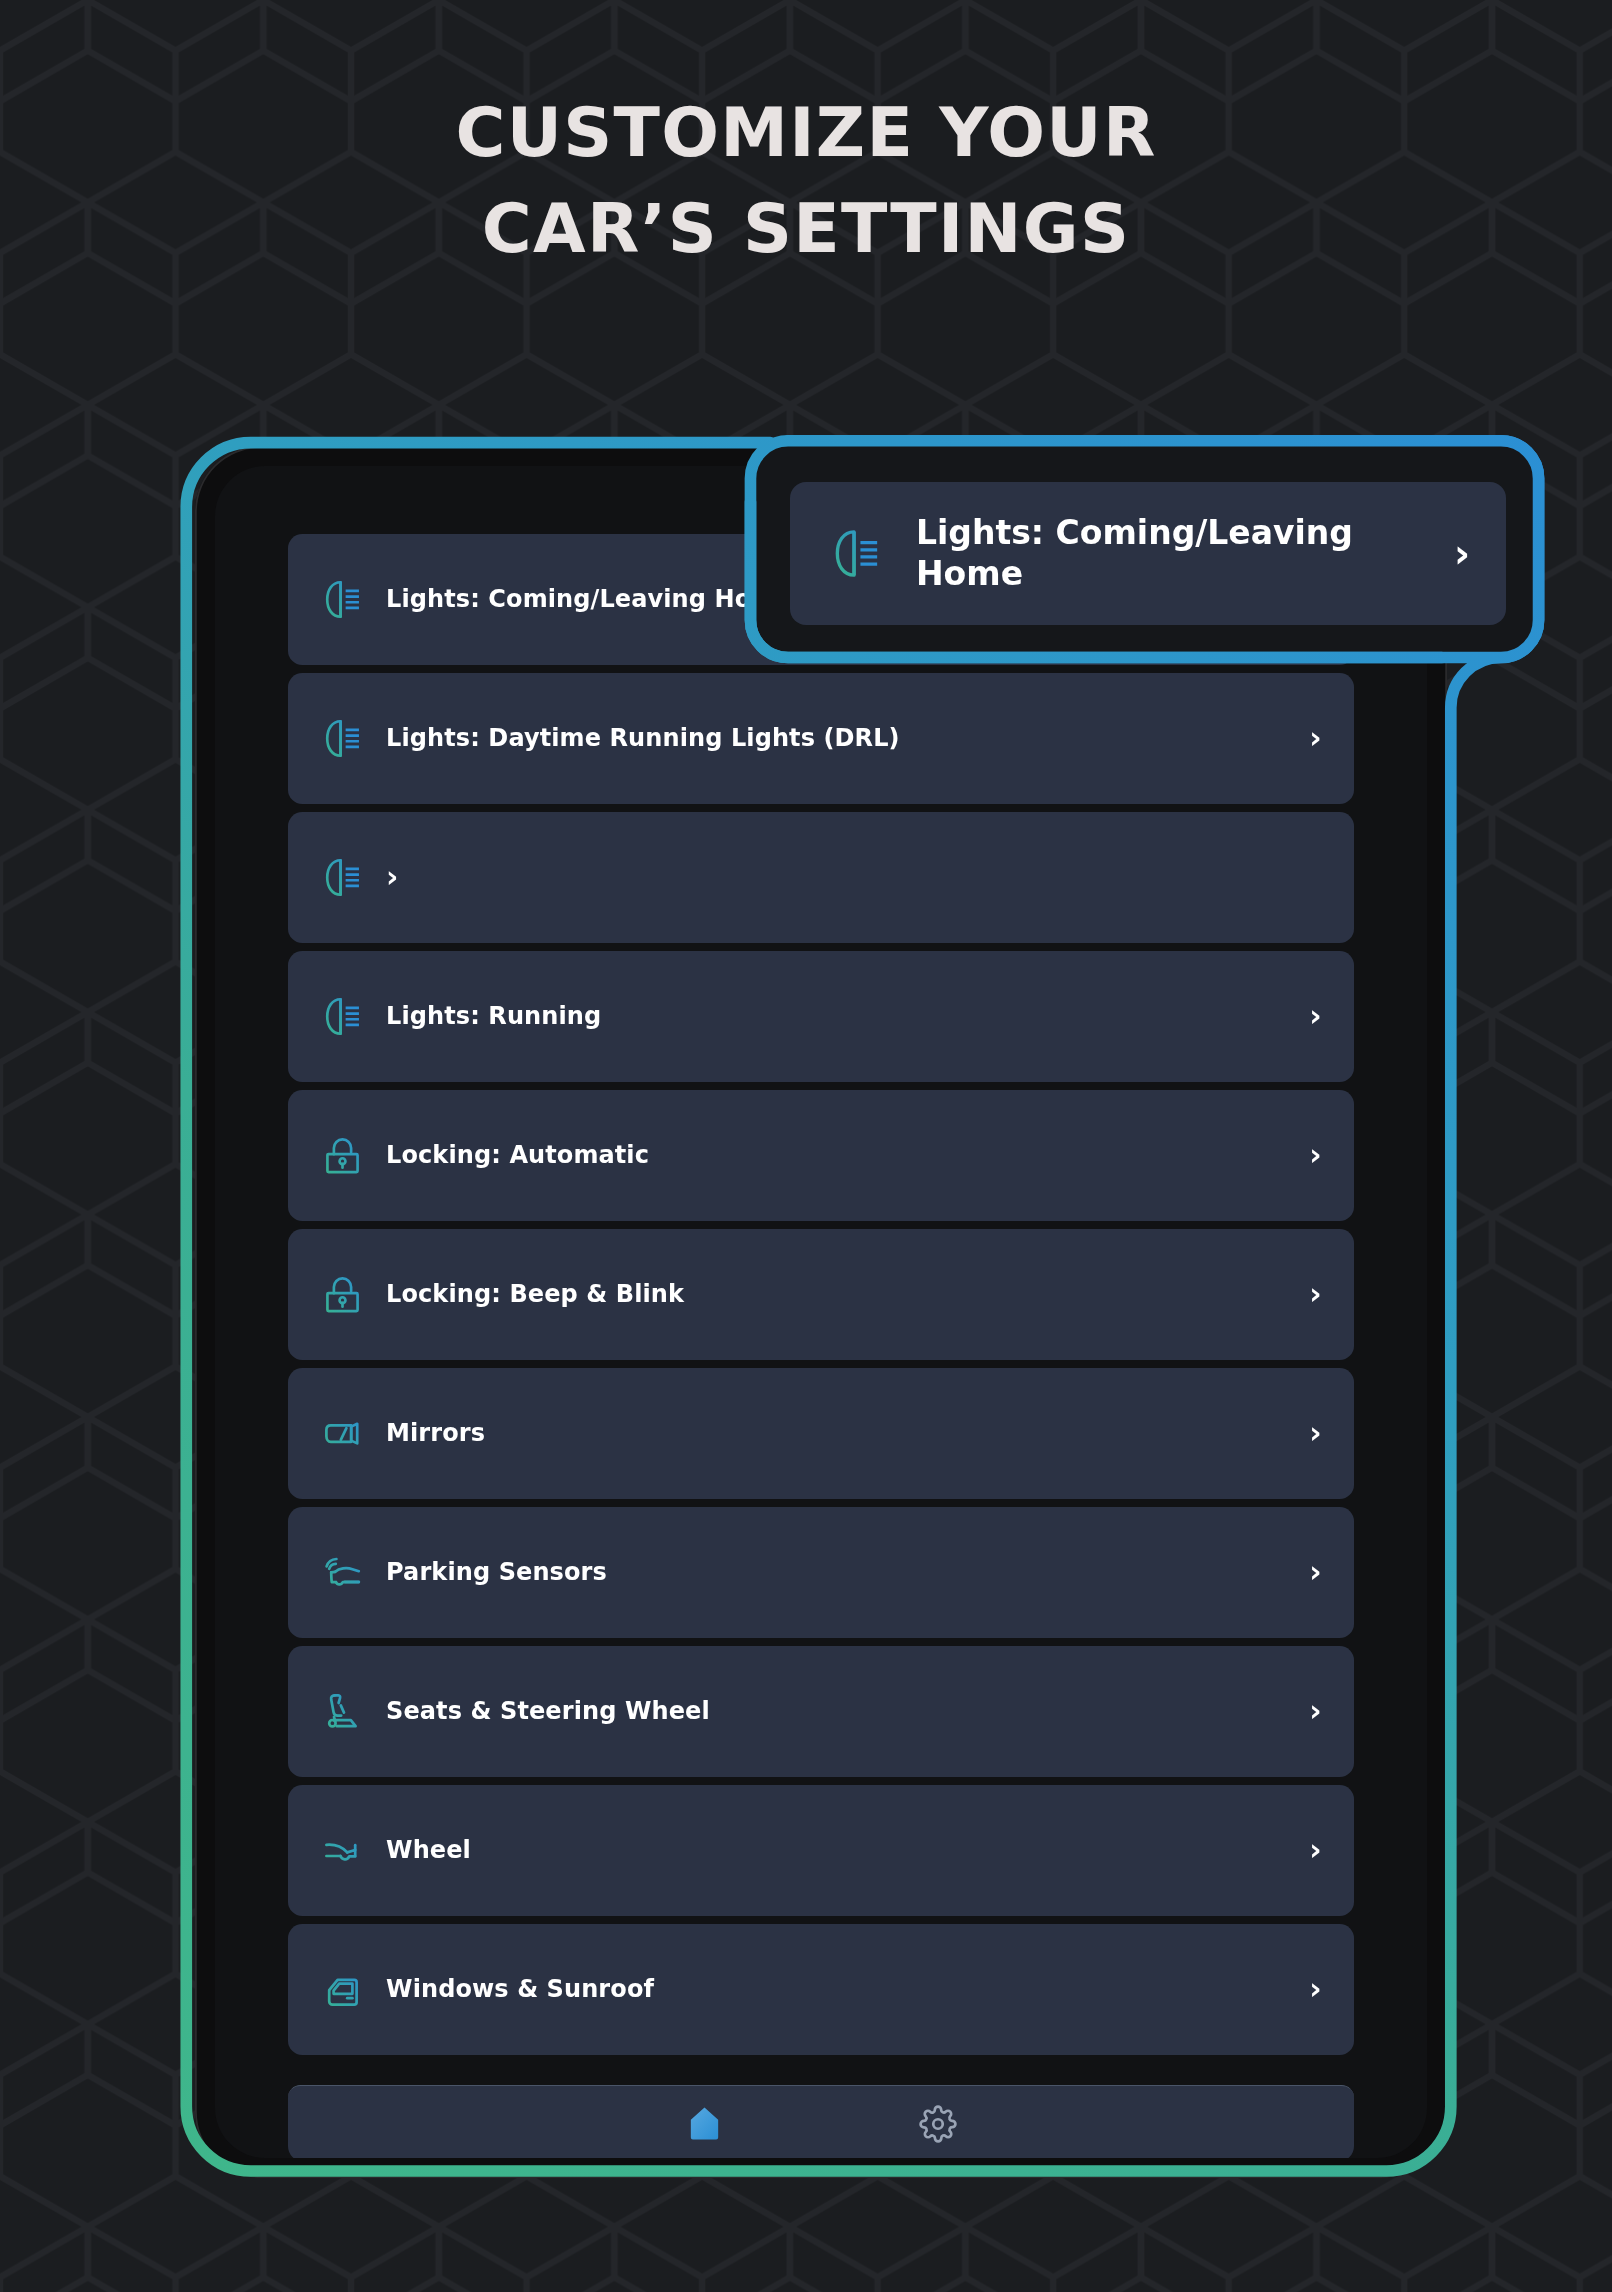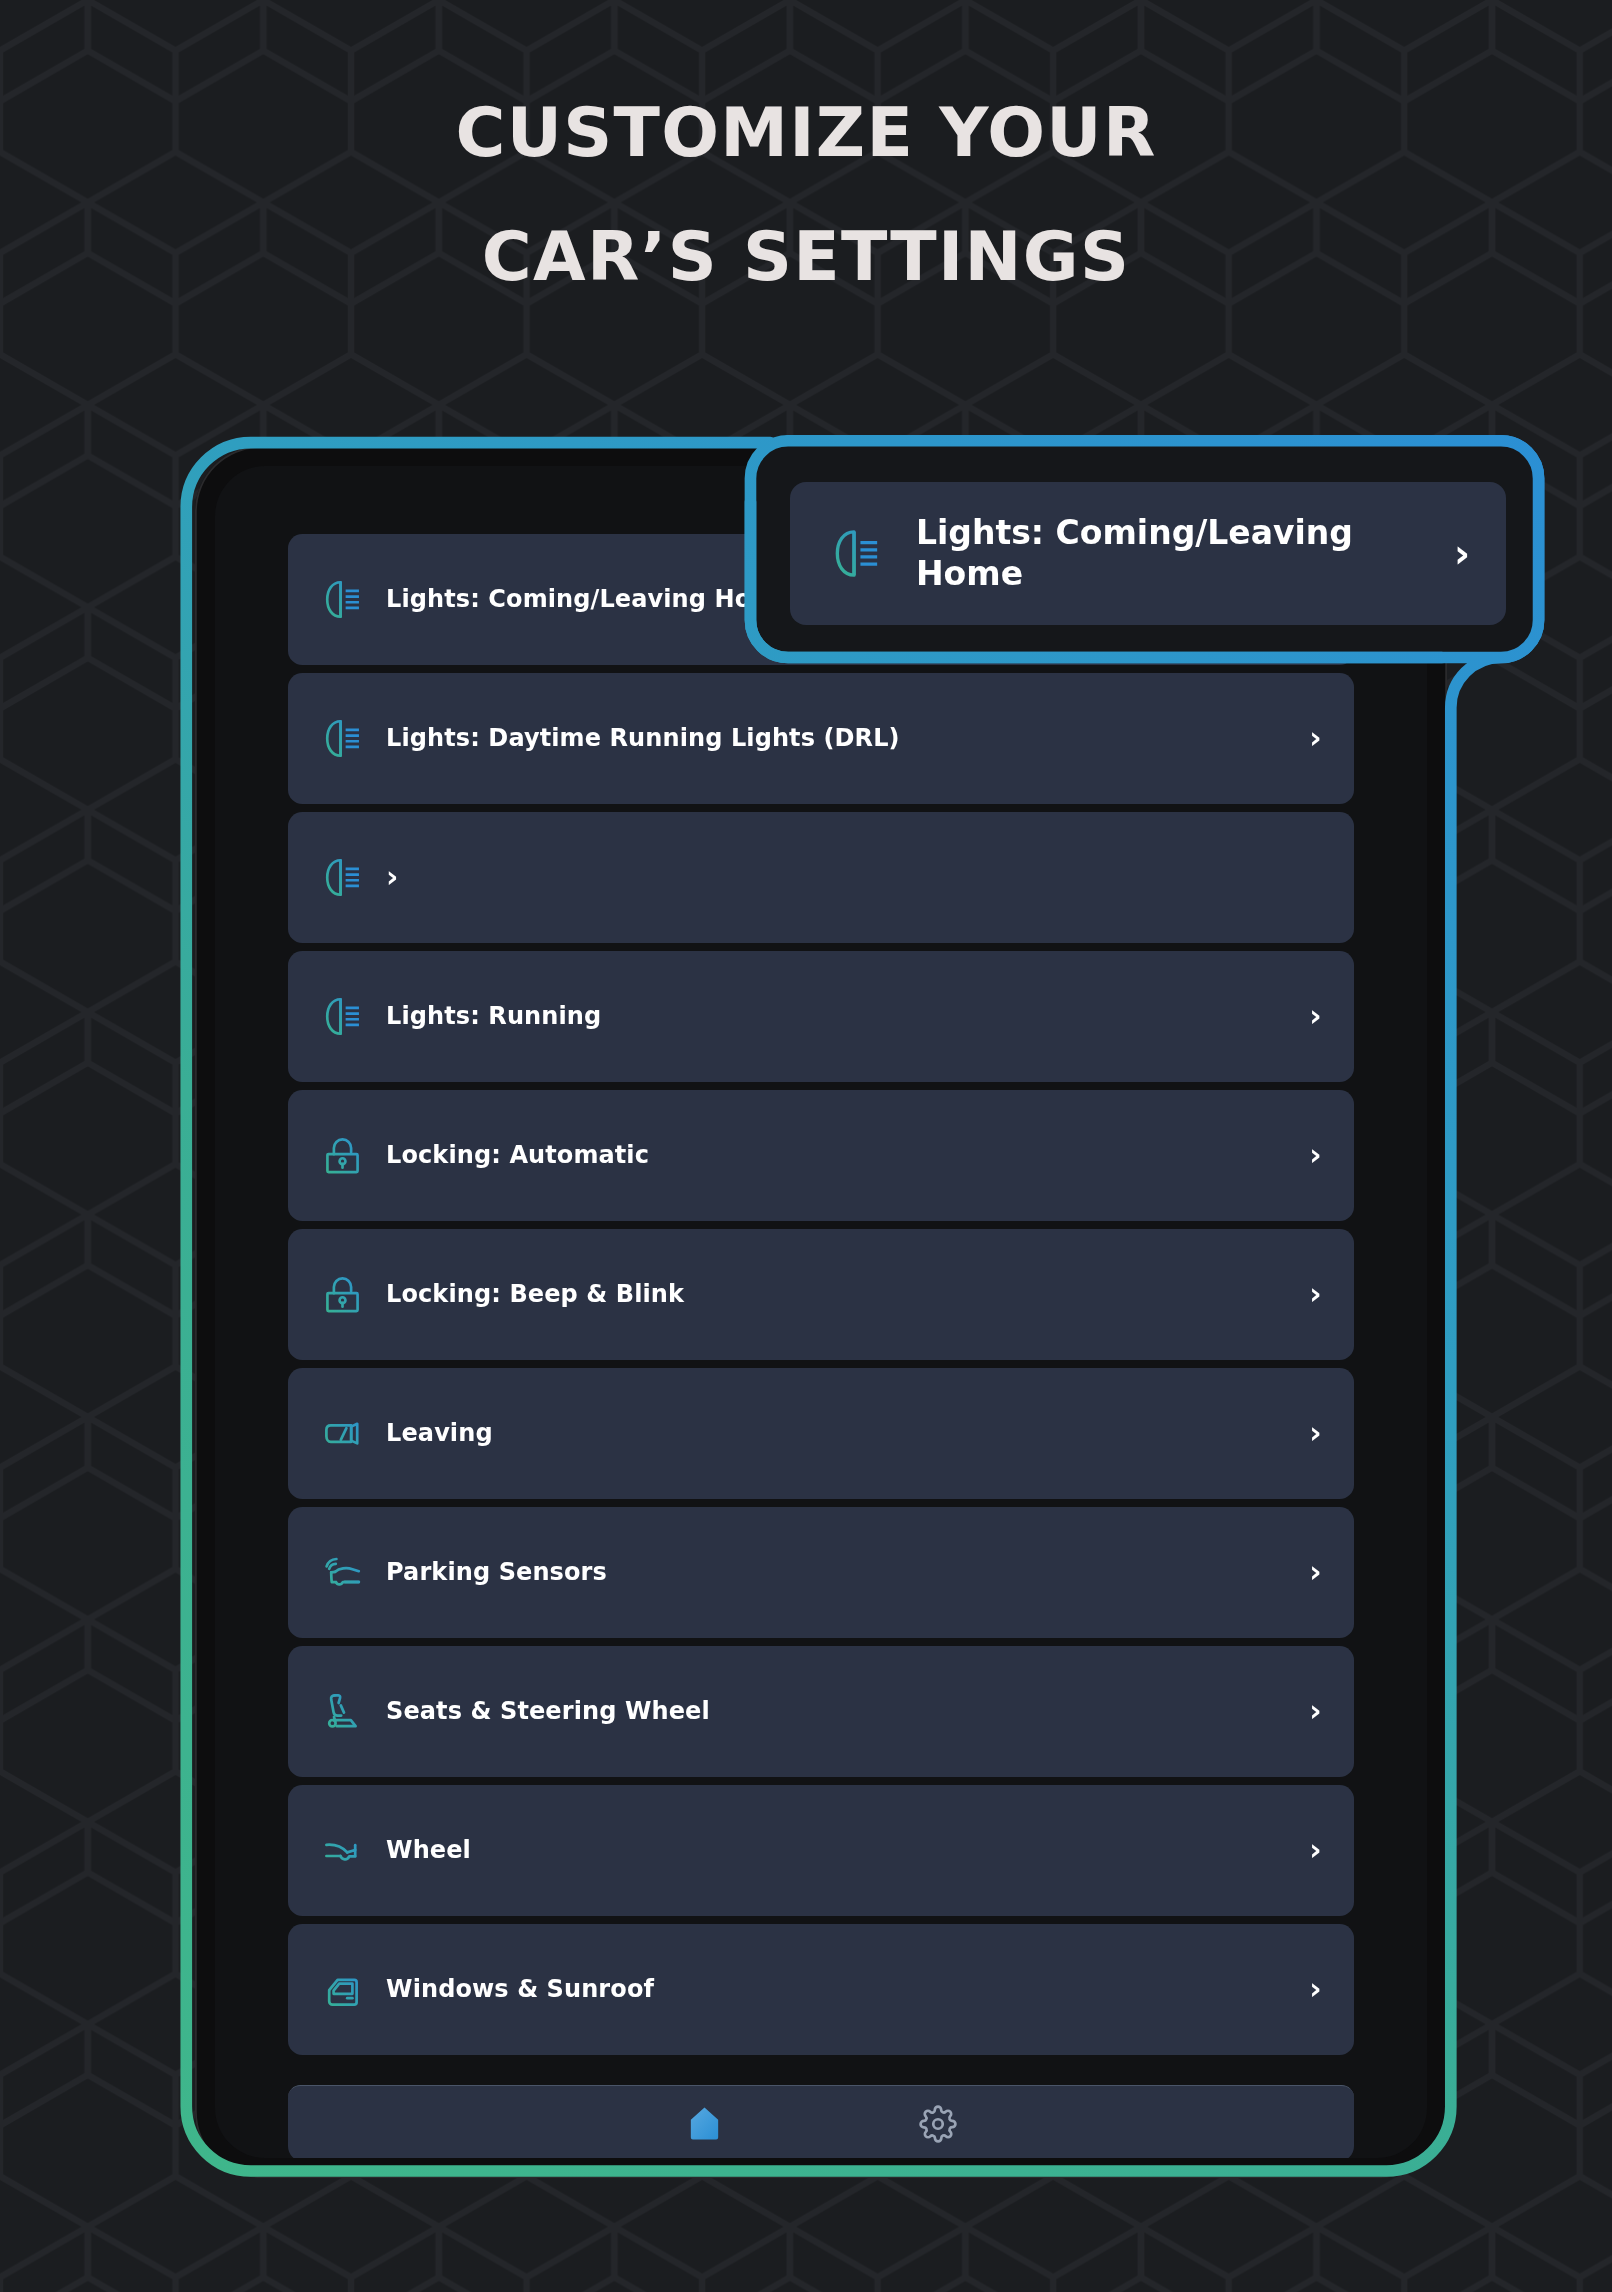--- a/index.html
+++ b/index.html
@@ -34,21 +34,21 @@
     position:absolute;
     left:0; right:0; top:99px;
     text-align:center;
     color:#e8e3e2;
     font-size:68px;
     line-height:1.0;
     letter-spacing:1.3px;
     font-weight:700;
     font-family:"DejaVu Sans", sans-serif;
   }
-  .headline .l2{ display:block; margin-top:56px; }
+  .headline .l2{ display:block; margin-top:28px; }
 
   
   .outline-wrap{
     position:absolute; left:0; top:0; width:1612px; height:2293px;
     pointer-events:none;
   }
 
   
   .phone{
     position:absolute;
@@ -258,21 +258,21 @@
               <span class="chev">›</span>
             </div>
             <div class="row">
               <span class="ico">
                 <svg width="48" height="48" viewBox="0 0 24 24" fill="none" stroke-width="1.35" stroke-linecap="round" stroke-linejoin="round">
         <path d="M4.2 10.4 C4.2 8.9 5.1 8.2 6.4 8.2 H16.6 V16.4 H6.4 C5.1 16.4 4.2 15.1 4.2 13.6 Z" stroke="url(#ig)"></path>
         <path d="M16.6 8.8 L19.6 7.4 V17.2 L16.6 15.8 Z" stroke="url(#ig)"></path>
         <path d="M14.2 9.6 L11.4 15.4" stroke="url(#ig)"></path>
       </svg>
               </span>
-              <span class="label">Leaving</span>
+              <span class="label">Mirrors</span>
               <span class="chev">›</span>
             </div>
             <div class="row">
               <span class="ico">
                 <svg width="48" height="48" viewBox="0 0 24 24" fill="none" stroke-width="1.35" stroke-linecap="round" stroke-linejoin="round">
         <path d="M8.6 11.9 C10.6 10.1 14.2 9.6 17.2 10.6 L20.4 11.6" stroke="url(#ig)"></path>
         <path d="M6.6 12.2 C6.6 12.2 6.7 16.2 6.9 17.1 L9.0 17.1" stroke="url(#ig)"></path>
         <path d="M6.6 12.2 L8.6 11.9" stroke="url(#ig)"></path>
         <path d="M9.0 17.1 C9.6 18.5 11.6 18.7 12.4 17.1 L20.4 17.1" stroke="url(#ig)"></path>
         <path d="M13.4 16.9 H20.4" stroke="url(#ig)"></path>

